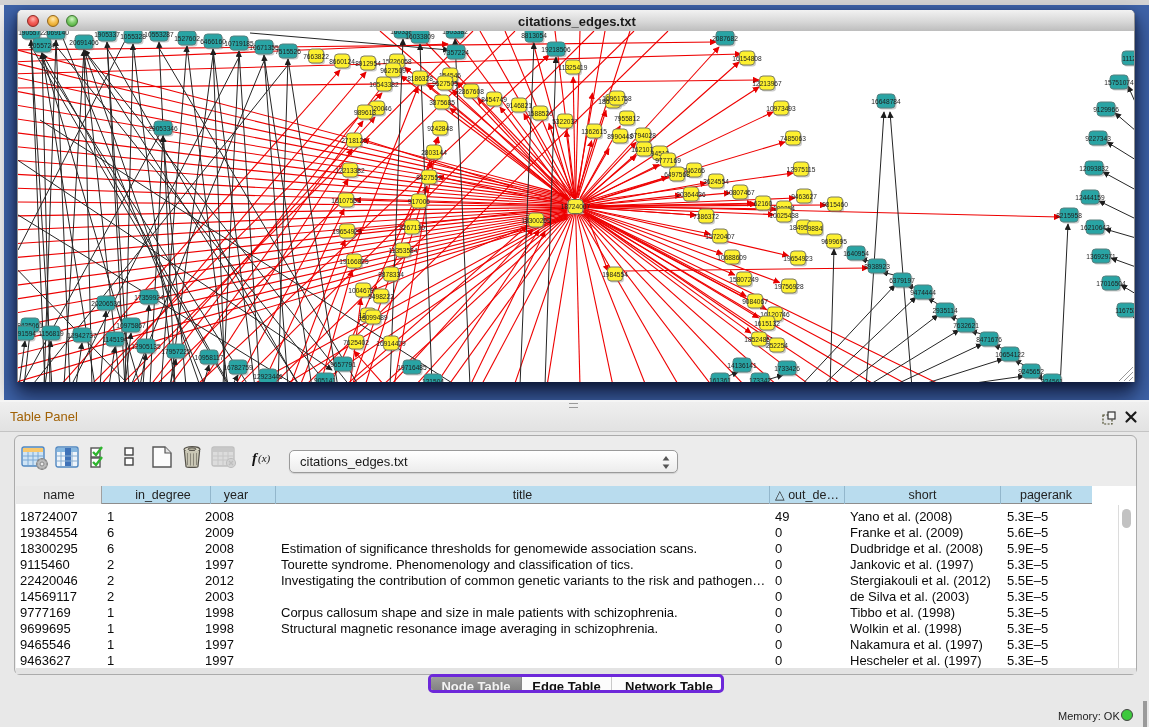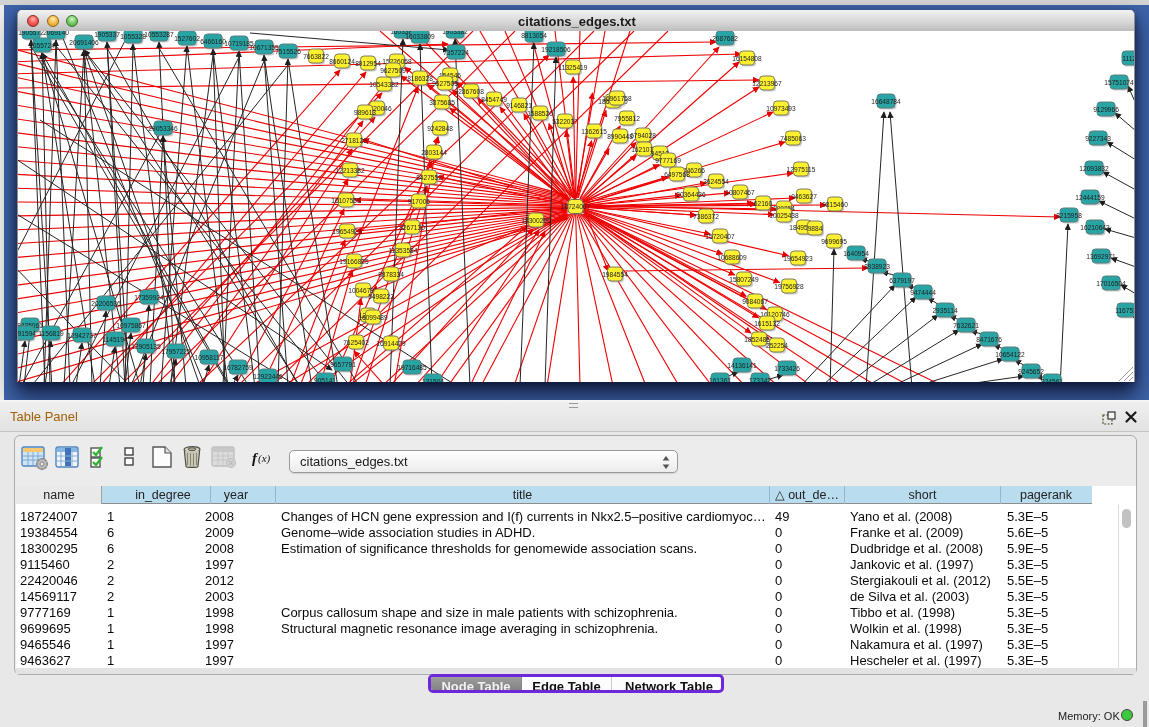--- a/index.html
+++ b/index.html
@@ -797,55 +797,55 @@
 <style>
 .hcell { height:18px; font-size:12.5px; color:#222; text-align:center; line-height:19px;
   border-right:1px solid #93b7cc; }
 .trow span { position:absolute; white-space:nowrap; }
 .trow { position:absolute; left:0; width:1136px; height:16px; font-size:13px; color:#0a0a0a; line-height:16px; }
 </style>
 <div class="trow" style="top:509px">
 <span style="left:20px">18724007</span>
     <span style="left:107px">1</span>
     <span style="left:205px">2008</span>
-    <span style="left:281px">Changes of HCN gene expression and I(f) currents in Nkx2.5–positive cardiomyoc…</span>
     <span style="left:775px">49</span>
     <span style="left:850px">Yano et al. (2008)</span>
     <span style="left:1007px">5.3E–5</span>
   </div>
 <div class="trow" style="top:525.0px">
 <span style="left:20px">19384554</span>
     <span style="left:107px">6</span>
     <span style="left:205px">2009</span>
-    <span style="left:281px">Genome–wide association studies in ADHD.</span>
     <span style="left:775px">0</span>
     <span style="left:850px">Franke et al. (2009)</span>
     <span style="left:1007px">5.6E–5</span>
   </div>
 <div class="trow" style="top:541.0px">
 <span style="left:20px">18300295</span>
     <span style="left:107px">6</span>
     <span style="left:205px">2008</span>
     <span style="left:281px">Estimation of significance thresholds for genomewide association scans.</span>
     <span style="left:775px">0</span>
     <span style="left:850px">Dudbridge et al. (2008)</span>
     <span style="left:1007px">5.9E–5</span>
   </div>
 <div class="trow" style="top:557.0px">
 <span style="left:20px">9115460</span>
     <span style="left:107px">2</span>
     <span style="left:205px">1997</span>
+    <span style="left:281px">Tourette syndrome. Phenomenology and classification of tics.</span>
     <span style="left:775px">0</span>
     <span style="left:850px">Jankovic et al. (1997)</span>
     <span style="left:1007px">5.3E–5</span>
   </div>
 <div class="trow" style="top:573.0px">
 <span style="left:20px">22420046</span>
     <span style="left:107px">2</span>
     <span style="left:205px">2012</span>
+    <span style="left:281px">Investigating the contribution of common genetic variants to the risk and pathogen…</span>
     <span style="left:775px">0</span>
     <span style="left:850px">Stergiakouli et al. (2012)</span>
     <span style="left:1007px">5.5E–5</span>
   </div>
 <div class="trow" style="top:589.0px">
 <span style="left:20px">14569117</span>
     <span style="left:107px">2</span>
     <span style="left:205px">2003</span>
     <span style="left:775px">0</span>
     <span style="left:850px">de Silva et al. (2003)</span>

